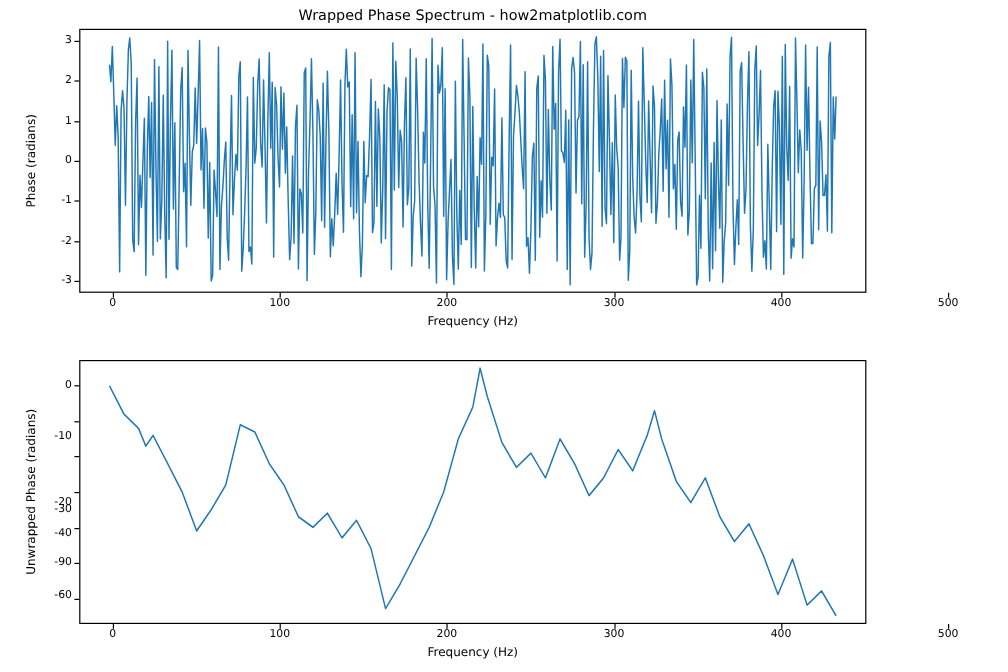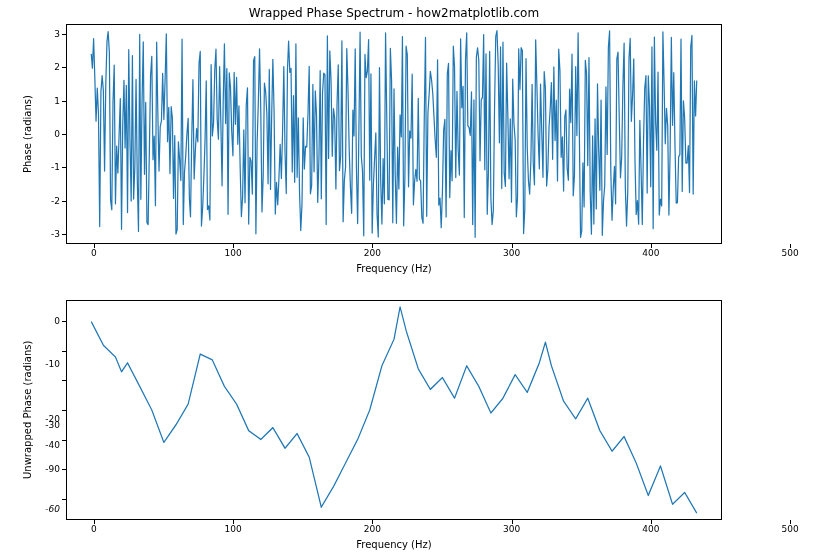--- a/index.html
+++ b/index.html
@@ -161,21 +161,21 @@
         <div class="xtick" style="left: 306.37px;">200</div>
         <div class="tickmark-x" style="left: 445.63px;"></div>
         <div class="xtick" style="left: 445.63px;">300</div>
         <div class="tickmark-x" style="left: 584.889px;"></div>
         <div class="xtick" style="left: 584.889px;">400</div>
         <div class="tickmark-x" style="left: 724.148px;"></div>
         <div class="xtick" style="left: 724.148px;">500</div>
       </div>
     <div id="yticks-1">
         <div class="tickmark-y" style="top: 199.189px;"></div>
-        <div class="ytick" style="top: 209px; font-style: italic;">-60</div>
+        <div class="ytick" style="top: 196px;">-60</div>
         <div class="tickmark-y" style="top: 169.459px;"></div>
         <div class="ytick" style="top: 169.459px;">-90</div>
         <div class="tickmark-y" style="top: 139.73px;"></div>
         <div class="ytick" style="top: 145px;">-40</div>
         <div class="tickmark-y" style="top: 110px;"></div>
         <div class="ytick" style="top: 125px;">-30</div>
         <div class="tickmark-y" style="top: 80.2703px;"></div>
         <div class="ytick" style="top: 80.2703px; margin-top: 39px;">-20</div>
         <div class="tickmark-y" style="top: 50.5405px;"></div>
         <div class="ytick" style="top: 64px;">-10</div>

